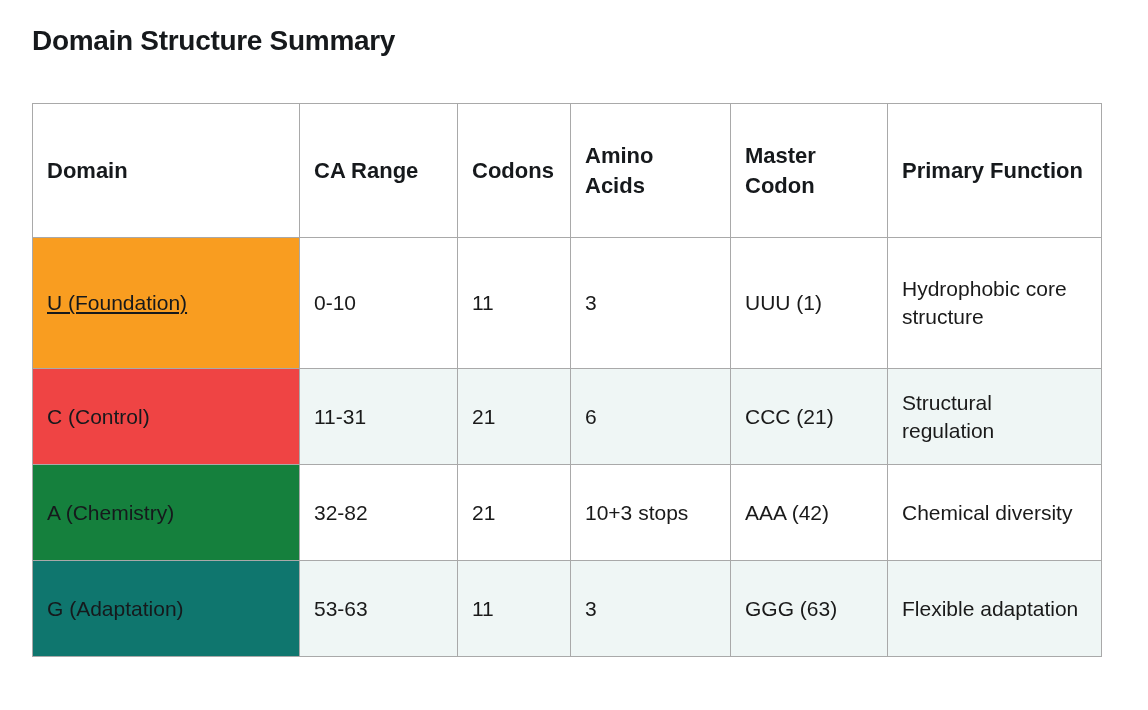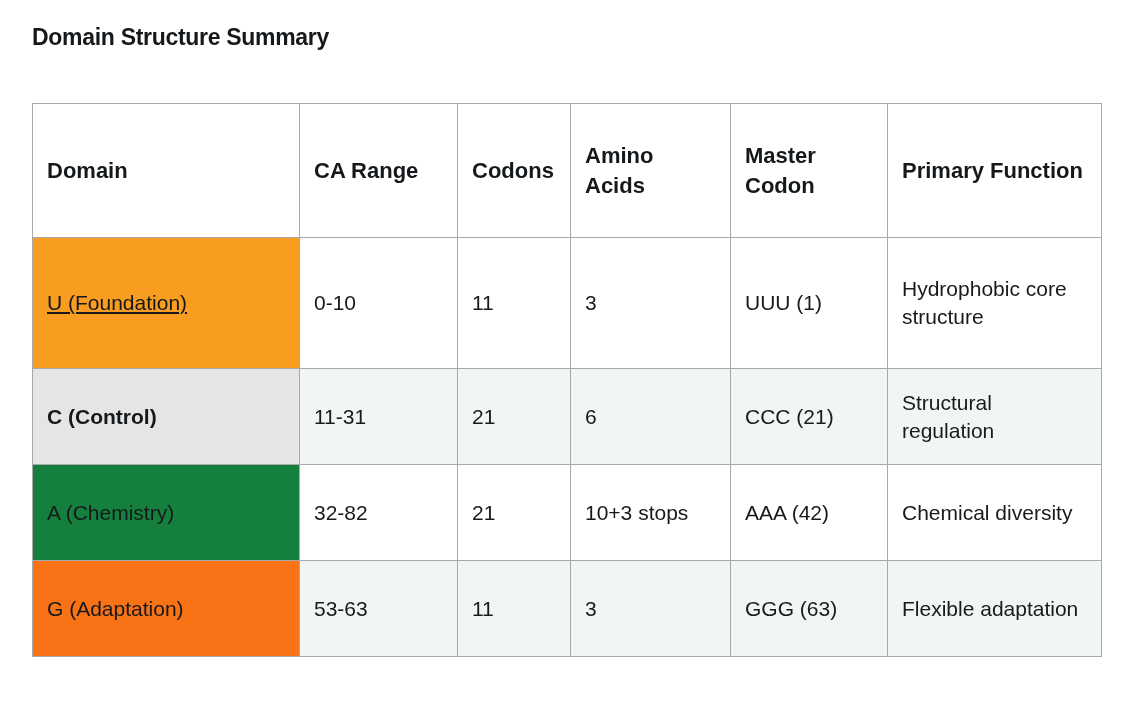--- a/index.html
+++ b/index.html
@@ -20,21 +20,21 @@
     width: 1148px;
     height: 710px;
     box-sizing: border-box;
     padding: 0;
   }
 
   .page-title {
     position: absolute;
     left: 32px;
     top: 24px;
-    font-size: 23px;
+    font-size: 28px;
     font-weight: bold;
     letter-spacing: -0.3px;
     color: #16191c;
     line-height: 1.2;
   }
 
   .table-wrap {
     position: absolute;
     left: 32px;
     top: 103px;
@@ -128,39 +128,39 @@
         <tr class="odd tall">
           <td class="domain-cell" style="background: rgb(249, 157, 32); text-decoration: underline;">U (Foundation)</td>
           <td class="left">0-10</td>
           <td class="num">11</td>
           <td class="num">3</td>
           <td class="left">UUU (1)</td>
           <td class="left">Hydrophobic core structure</td>
         </tr>
 
         <tr class="even">
-          <td class="domain-cell" style="background: #e5e5e5; font-weight: bold;">C (Control)</td>
+          <td class="domain-cell" style="background: #ef4444;">C (Control)</td>
           <td class="left">11-31</td>
           <td class="num">21</td>
           <td class="num">6</td>
           <td class="left">CCC (21)</td>
           <td class="left">Structural regulation</td>
         </tr>
 
         <tr class="odd">
           <td class="domain-cell" style="background: #15803d;">A (Chemistry)</td>
           <td class="left">32-82</td>
           <td class="num">21</td>
           <td class="left">10+3 stops</td>
           <td class="left">AAA (42)</td>
           <td class="left">Chemical diversity</td>
         </tr>
 
         <tr class="even">
-          <td class="domain-cell" style="background: #f97316;">G (Adaptation)</td>
+          <td class="domain-cell" style="background: #0f766e;">G (Adaptation)</td>
           <td class="left">53-63</td>
           <td class="num">11</td>
           <td class="num">3</td>
           <td class="left">GGG (63)</td>
           <td class="left">Flexible adaptation</td>
         </tr>
 
       </tbody>
     </table>
   </div>

